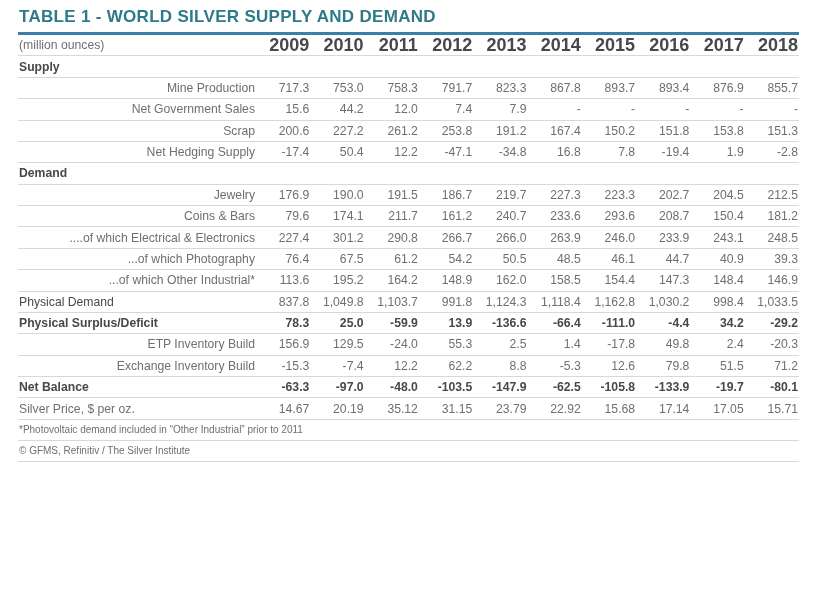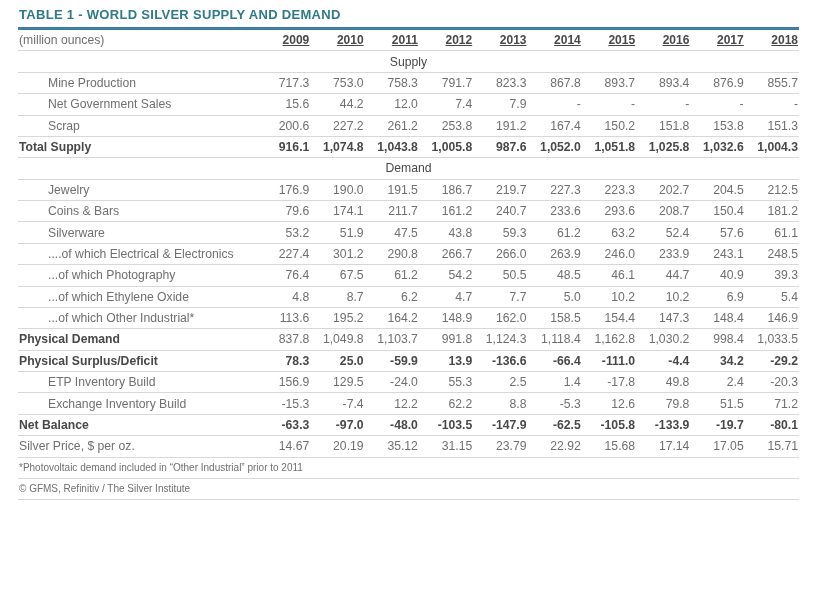--- a/index.html
+++ b/index.html
@@ -6,45 +6,45 @@
   html, body {
     width:819px; height:589px;
     background:#ffffff;
     font-family:"Liberation Sans", sans-serif;
     overflow:hidden;
   }
   .page { padding:5px 20px 0 18px; }
   .table-title {
     color:var(--title, #2e7a8a);
     font-weight:bold;
-    font-size:13px;
+    font-size:17px;
     letter-spacing:0.3px;
     padding:2px 0 5px 1px;
     white-space:nowrap;
   }
   .title-rule { height:3px; background:var(--rule, #3d7ea9); }
   table { width:100%; border-collapse:collapse; table-layout:fixed; }
   col.label-col { width:238px; }
   th, td {
     font-size:12.2px;
     line-height:14px;
     font-weight:normal;
     color:var(--text, #6e6f72);
     text-align:right;
     padding:3.2px 1px 3.2px 0;
     border-bottom:1px solid var(--separator, #d8d8d9);
     white-space:nowrap;
     overflow:hidden;
   }
   th.unit, td.label { text-align:left; padding-left:1px; }
-  th.year { font-weight:bold; color:var(--text-bold, #47484a); font-size:12px;text-decoration:underline; }
-  tr.section td { font-weight:normal; color:var(--text-bold, #47484a);text-align:center; }
-  tr.item td.label { padding-left:30px; }
+  th.year { font-weight:bold; color:var(--text-bold, #47484a); font-size:18px; }
+  tr.section td { font-weight:bold; color:var(--text-bold, #47484a); }
+  tr.item td.label { padding-left:30px;text-align:right; }
   tr.total td { font-weight:bold; color:var(--text-bold, #47484a); }
-  tr.subtotal td.label { font-weight:bold; color:var(--text-bold, #47484a);margin-left:36px; }
+  tr.subtotal td.label { font-weight:normal; color:var(--text-bold, #47484a);margin-left:36px; }
   .footnote, .source {
     font-size:10px;
     color:var(--text, #6e6f72);
     padding:4.5px 0 4.5px 1px;
     border-bottom:1px solid var(--separator, #d8d8d9);
   }
 </style>
 </head>
 <body>
 
@@ -106,32 +106,32 @@
           <td class="val">227.2</td>
           <td class="val">261.2</td>
           <td class="val">253.8</td>
           <td class="val">191.2</td>
           <td class="val">167.4</td>
           <td class="val">150.2</td>
           <td class="val">151.8</td>
           <td class="val">153.8</td>
           <td class="val">151.3</td>
         </tr>
-        <tr class="total">
-          <td class="label">Total Supply</td>
-          <td class="val">916.1</td>
-          <td class="val">1,074.8</td>
-          <td class="val">1,043.8</td>
-          <td class="val">1,005.8</td>
-          <td class="val">987.6</td>
-          <td class="val">1,052.0</td>
-          <td class="val">1,051.8</td>
-          <td class="val">1,025.8</td>
-          <td class="val">1,032.6</td>
-          <td class="val">1,004.3</td>
+        <tr class="item">
+          <td class="label">Net Hedging Supply</td>
+          <td class="val">-17.4</td>
+          <td class="val">50.4</td>
+          <td class="val">12.2</td>
+          <td class="val">-47.1</td>
+          <td class="val">-34.8</td>
+          <td class="val">16.8</td>
+          <td class="val">7.8</td>
+          <td class="val">-19.4</td>
+          <td class="val">1.9</td>
+          <td class="val">-2.8</td>
         </tr>
         <tr class="section">
           <td class="label" colspan="11">Demand</td>
         </tr>
         <tr class="item">
           <td class="label">Jewelry</td>
           <td class="val">176.9</td>
           <td class="val">190.0</td>
           <td class="val">191.5</td>
           <td class="val">186.7</td>
@@ -149,33 +149,20 @@
           <td class="val">211.7</td>
           <td class="val">161.2</td>
           <td class="val">240.7</td>
           <td class="val">233.6</td>
           <td class="val">293.6</td>
           <td class="val">208.7</td>
           <td class="val">150.4</td>
           <td class="val">181.2</td>
         </tr>
         <tr class="item">
-          <td class="label">Silverware</td>
-          <td class="val">53.2</td>
-          <td class="val">51.9</td>
-          <td class="val">47.5</td>
-          <td class="val">43.8</td>
-          <td class="val">59.3</td>
-          <td class="val">61.2</td>
-          <td class="val">63.2</td>
-          <td class="val">52.4</td>
-          <td class="val">57.6</td>
-          <td class="val">61.1</td>
-        </tr>
-        <tr class="item">
           <td class="label">....of which Electrical &amp; Electronics</td>
           <td class="val">227.4</td>
           <td class="val">301.2</td>
           <td class="val">290.8</td>
           <td class="val">266.7</td>
           <td class="val">266.0</td>
           <td class="val">263.9</td>
           <td class="val">246.0</td>
           <td class="val">233.9</td>
           <td class="val">243.1</td>
@@ -186,33 +173,20 @@
           <td class="val">76.4</td>
           <td class="val">67.5</td>
           <td class="val">61.2</td>
           <td class="val">54.2</td>
           <td class="val">50.5</td>
           <td class="val">48.5</td>
           <td class="val">46.1</td>
           <td class="val">44.7</td>
           <td class="val">40.9</td>
           <td class="val">39.3</td>
-        </tr>
-        <tr class="item">
-          <td class="label">...of which Ethylene Oxide</td>
-          <td class="val">4.8</td>
-          <td class="val">8.7</td>
-          <td class="val">6.2</td>
-          <td class="val">4.7</td>
-          <td class="val">7.7</td>
-          <td class="val">5.0</td>
-          <td class="val">10.2</td>
-          <td class="val">10.2</td>
-          <td class="val">6.9</td>
-          <td class="val">5.4</td>
         </tr>
         <tr class="item">
           <td class="label">...of which Other Industrial*</td>
           <td class="val">113.6</td>
           <td class="val">195.2</td>
           <td class="val">164.2</td>
           <td class="val">148.9</td>
           <td class="val">162.0</td>
           <td class="val">158.5</td>
           <td class="val">154.4</td>

